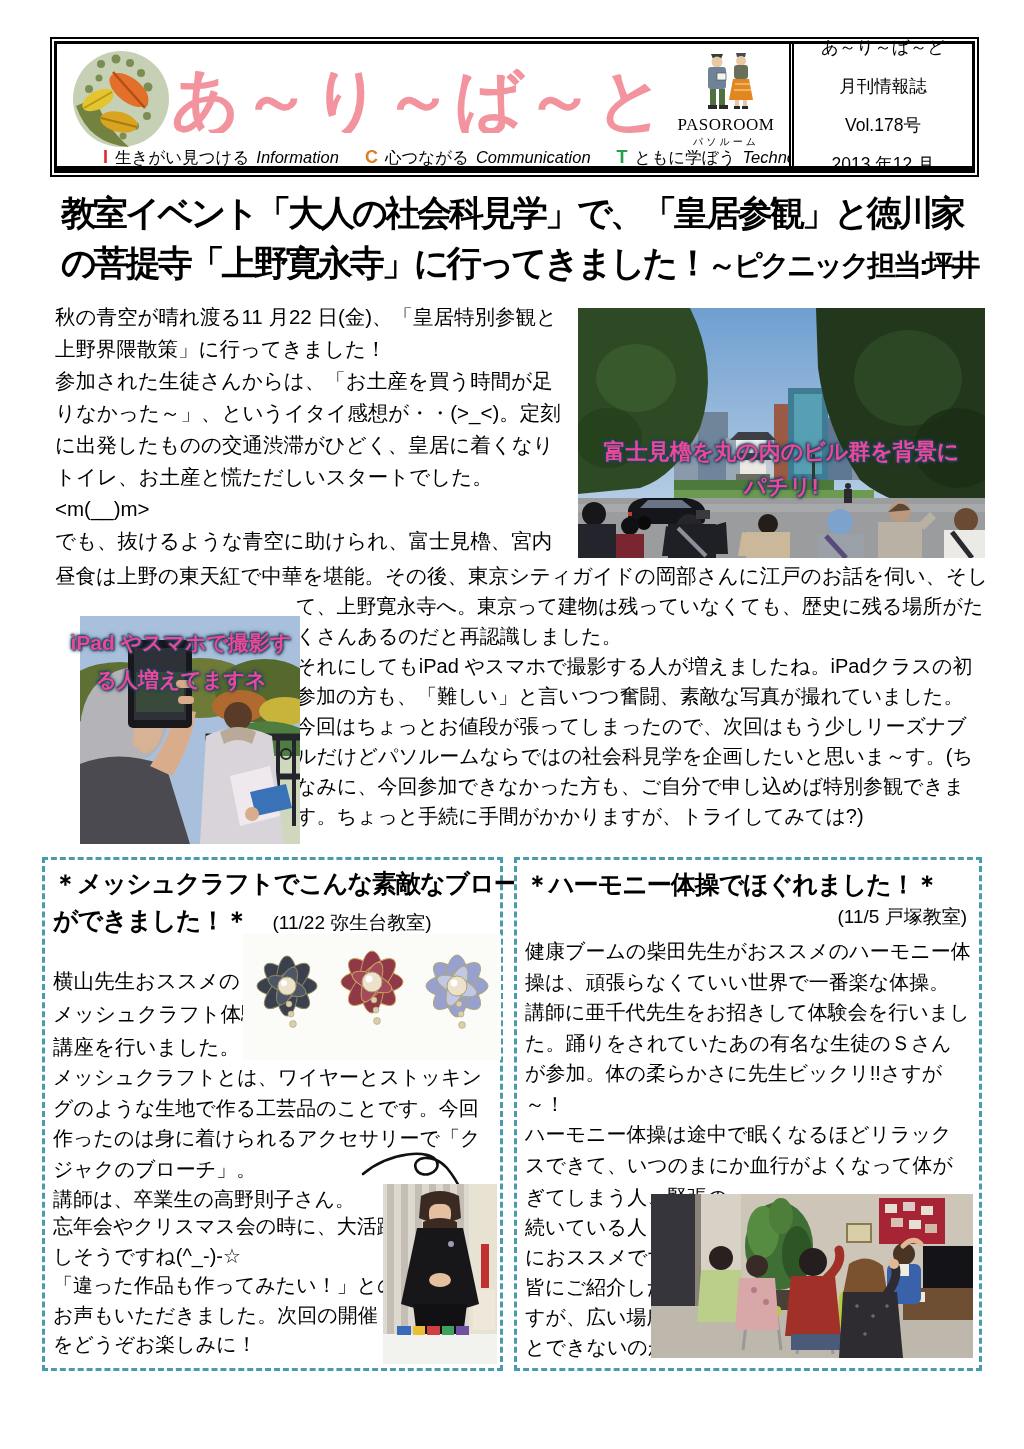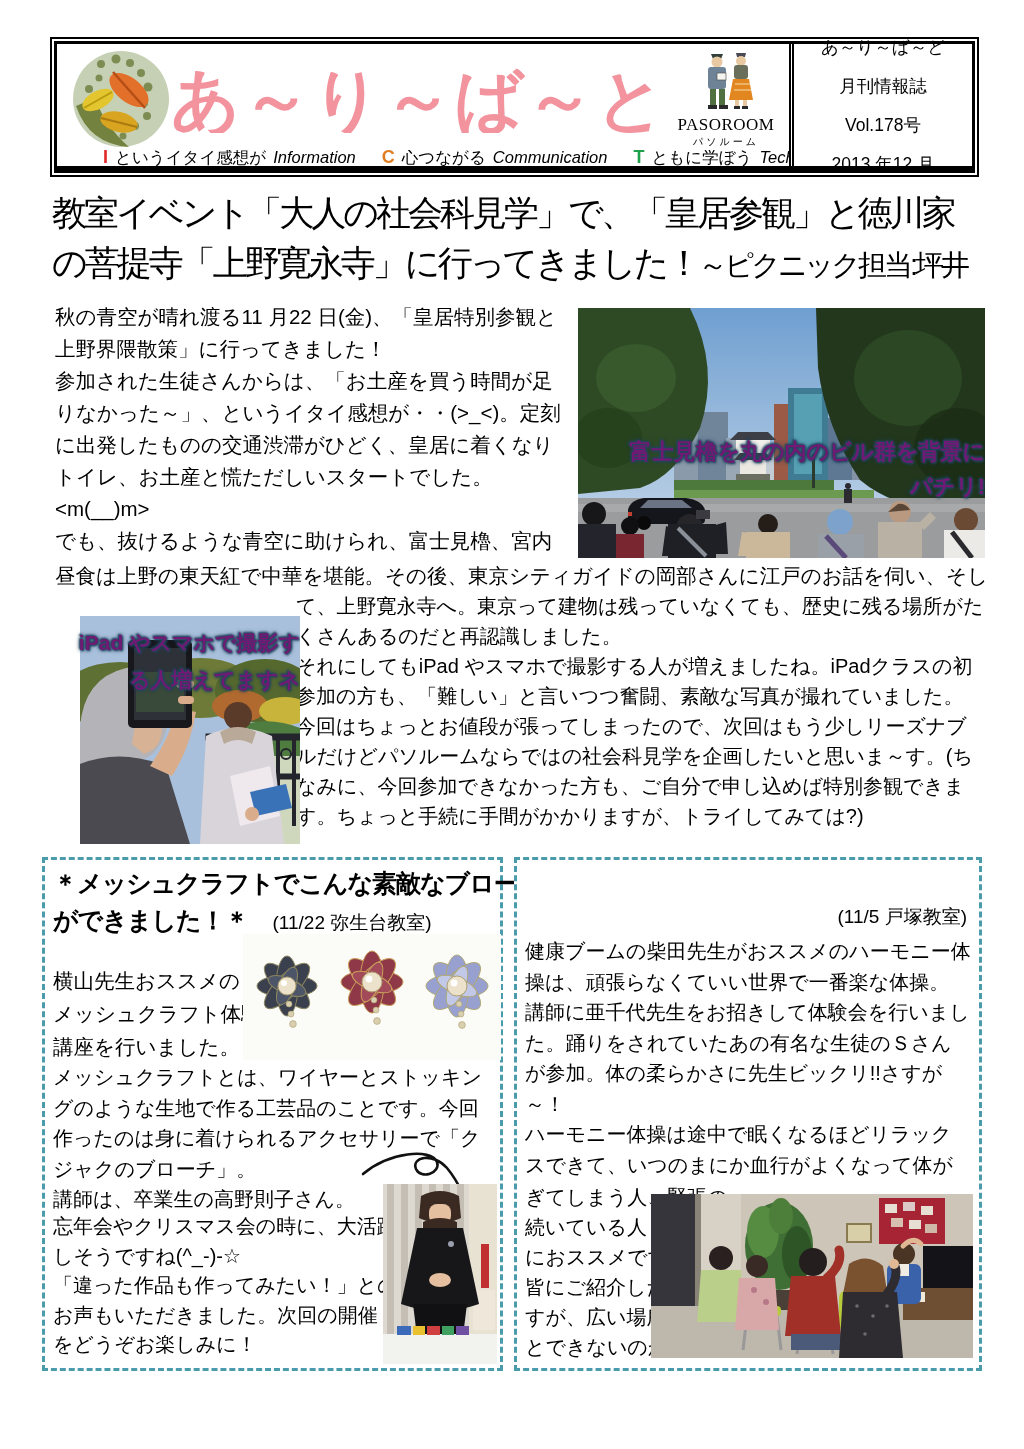--- a/index.html
+++ b/index.html
@@ -21,33 +21,33 @@
   .paso-kana{font-size:10px;letter-spacing:3px;line-height:1.3;}
   .tagline{height:27px;display:flex;align-items:center;font-size:16.5px;
        padding-left:46px;gap:26px;white-space:nowrap;overflow:hidden;}
   .tag-group{display:flex;align-items:baseline;gap:7px;}
   .tag-letter{font-weight:bold;font-size:18px;}
   .tl-i{color:#e02a2a}.tl-c{color:#e07d20}.tl-t{color:#1fa04a}
   .tag-en{font-style:italic;}
   .issue{width:178px;flex:0 0 auto;border-left:5px double #000;display:flex;flex-direction:column;
        justify-content:center;align-items:center;font-size:17.5px;line-height:26px;text-align:center;gap:13px;}
   
-  .headline{position:absolute;left:52px;top:188px;width:925px;font-weight:normal;
+  .headline{position:absolute;left:61px;top:188px;width:925px;font-weight:bold;
        font-size:35px;letter-spacing:-3px;line-height:50px;white-space:nowrap;overflow:hidden;}
   .headline .tail{font-size:29px;letter-spacing:-3px;}
   
   .bodytext{font-size:20.5px;line-height:32px;letter-spacing:0;}
   .pre{white-space:pre-line;}
   .prehard{white-space:pre;}
   .para1{position:absolute;left:55px;top:301px;width:517px;height:258px;overflow:hidden;}
   .photo{position:absolute;overflow:hidden;}
   .photo svg{display:block;}
   .photo1{left:578px;top:308px;width:407px;height:250px;}
   .photo2{left:62px;top:616px;width:220px;height:228px;padding-left:18px;}
-  .cap{position:absolute;left:0;right:0;text-align:right;color:#701a75;font-weight:bold;
+  .cap{position:absolute;left:0;right:0;text-align:center;color:#ec4899;font-weight:bold;
        white-space:pre-line;text-shadow:0 0 3px #23455f,1px 1px 2px #23455f,-1px -1px 2px #23455f,0 0 5px #23455f;}
   .cap1{top:126px;font-size:22px;line-height:35px;}
   .cap2{top:8px;font-size:21px;line-height:37px;}
   .para2-lead{position:absolute;left:55px;top:560px;width:930px;overflow:hidden;white-space:nowrap;}
   .para2-rest{position:absolute;left:296px;top:591px;width:689px;height:266px;overflow:hidden;
        font-size:20px;line-height:30px;}
   
   .dbox{position:absolute;top:857px;height:508px;border:3px dashed #4a9cad;background:#fff;}
   .lbox{left:42px;width:455px;}
   .rbox{left:514px;width:462px;}
@@ -130,21 +130,21 @@
                   <rect x="47" y="58" width="6" height="3" fill="#2a2a2a"></rect>
               </g>
             </svg>
             <div class="paso-name">PASOROOM</div>
             <div class="paso-kana">パソルーム</div>
           </div>
         </div>
         <div class="tagline">
           <span class="tag-group">
             <span class="tag-letter tl-i">I</span>
-            <span>というイタイ感想が</span>
+            <span>生きがい見つける</span>
             <span class="tag-en">Information</span>
           </span>
           <span class="tag-group">
             <span class="tag-letter tl-c">C</span>
             <span>心つながる</span>
             <span class="tag-en">Communication</span>
           </span>
           <span class="tag-group">
             <span class="tag-letter tl-t">T</span>
             <span>ともに学ぼう</span>
@@ -416,20 +416,21 @@
           <rect x="30" y="142" width="12" height="9" fill="#e8c030"></rect>
           <rect x="44" y="142" width="13" height="9" fill="#d04040"></rect>
           <rect x="59" y="142" width="12" height="9" fill="#40a060"></rect>
           <rect x="73" y="142" width="13" height="9" fill="#7050a0"></rect>
         </g>
       </svg>
     </div>
   </div>
 
   <div class="dbox rbox">
+    <div class="abs rb-title boxtitle">＊ハーモニー体操でほぐれました！＊</div>
     <div class="abs rb-note boxnote">(11/5 戸塚教室)</div>
     <div class="abs rb-body boxtext pre">健康ブームの柴田先生がおススメのハーモニー体操は、頑張らなくていい世界で一番楽な体操。
 講師に亜千代先生をお招きして体験会を行いました。踊りをされていたあの有名な生徒のＳさんが参加。体の柔らかさに先生ビックリ!!さすが～！
 ハーモニー体操は途中で眠くなるほどリラックスできて、いつのまにか血行がよくなって体がほぐれるのです。体操嫌いの人、頑張りたくない人、頑張りす</div>
     <div class="abs rb-narrow boxtext prehard">ぎてしまう人、緊張の
 続いている人・・、など
 におススメです。
 皆にご紹介したいので
 すが、広い場所がない
 とできないのが難点！</div>

